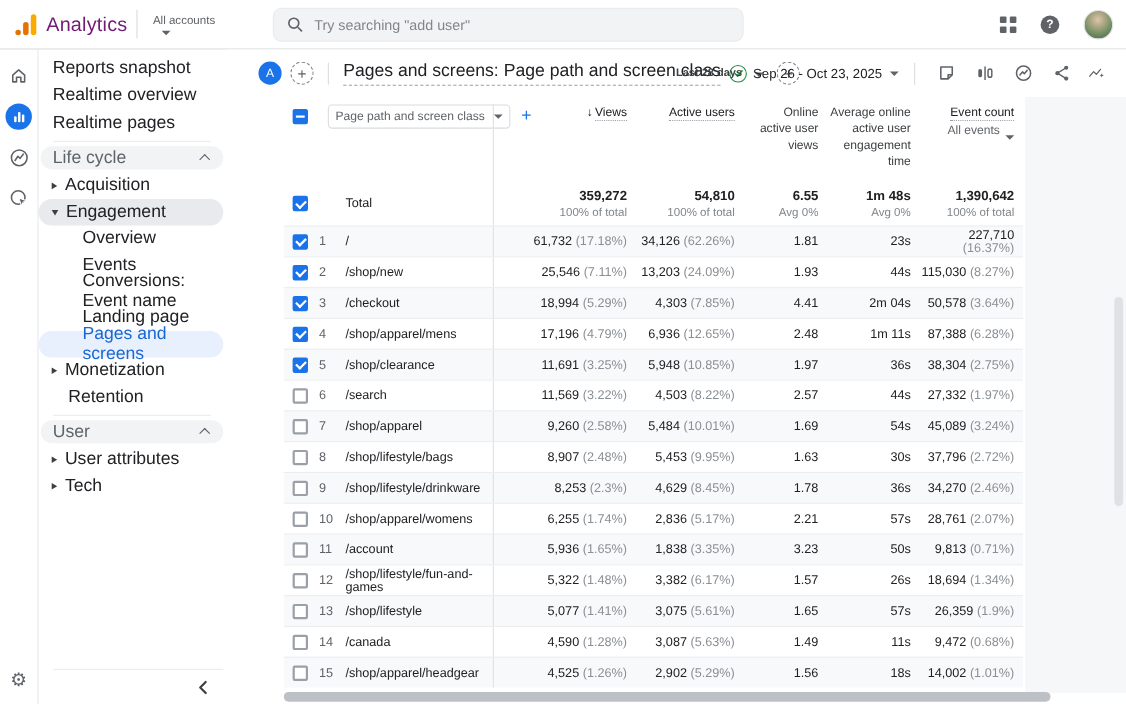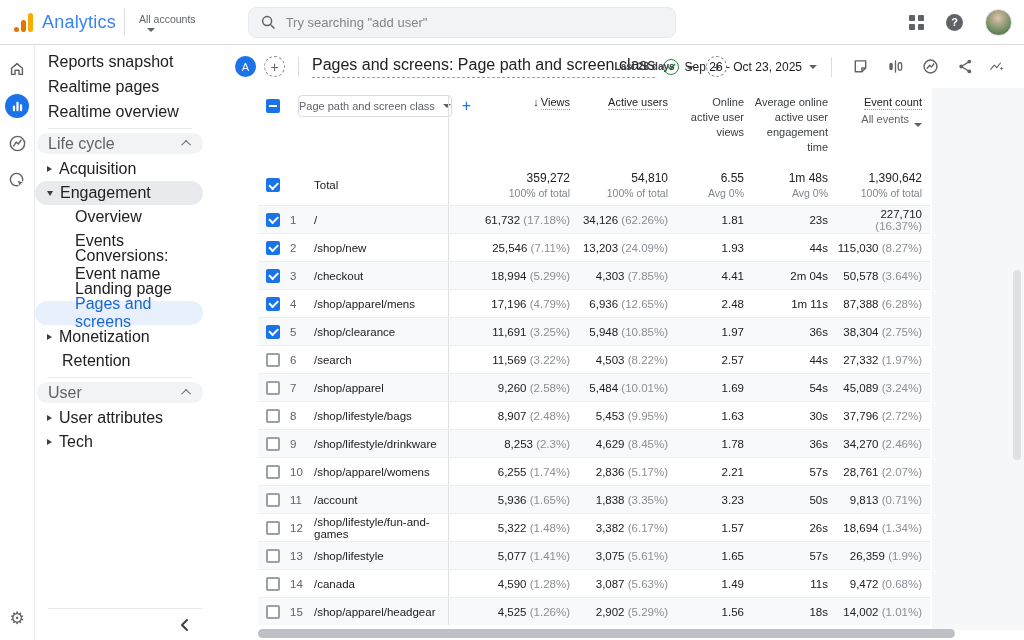--- a/index.html
+++ b/index.html
@@ -6,21 +6,21 @@
   html,body { width:1024px; height:640px; overflow:hidden; background:#fff;
     font-family:"Liberation Sans","DejaVu Sans",sans-serif; color:#202124; }
 
   
   .topbar { height:45px; display:flex; align-items:center; border-bottom:1px solid #dadce0; background:#fff; position:relative; }
   .logo-wrap { display:flex; align-items:center; gap:9px; padding-left:14px; width:110px; }
   .ga-logo { display:flex; align-items:flex-end; gap:2px; height:20px; }
   .ga-dot { width:5px; height:5px; border-radius:50%; background:#e37400; }
   .ga-bar-mid { width:5px; height:12px; border-radius:2.5px; background:#e37400; }
   .ga-bar-tall { width:5px; height:19px; border-radius:2.5px; background:#f9ab00; }
-  .app-name { font-size:18px; color:#3b82f6; letter-spacing:.2px; }
+  .app-name { font-size:18px; color:#701a75; letter-spacing:.2px; }
   .tb-divider { width:1px; height:26px; background:#dadce0; margin:0 14px; }
   .account-sel { display:flex; flex-direction:column; align-items:flex-start; font-size:10.5px; color:#5f6368; cursor:pointer; }
   .caret { width:0; height:0; border-left:4px solid transparent; border-right:4px solid transparent; border-top:4px solid #5f6368; margin-top:3px; margin-left:8px; }
   .searchbar { margin-left:52px; width:428px; height:31px; background:#f1f3f4; border:1px solid #e8eaed; border-radius:8px; display:flex; align-items:center; padding:0 12px; gap:10px; }
   .search-ph { font-size:13px; color:#80868b; }
   .topbar-right { position:absolute; right:12px; display:flex; align-items:center; gap:22px; }
   .grid-icon { display:grid; grid-template-columns:6px 6px; grid-template-rows:6px 6px; gap:3px; cursor:pointer; }
   .grid-icon span { background:#5f6368; border-radius:1px; }
   .help-icon { width:17px; height:17px; border-radius:50%; background:#5f6368; color:#fff; font-size:11px; font-weight:bold; display:flex; align-items:center; justify-content:center; cursor:pointer; }
   .avatar { width:27px; height:27px; border-radius:50%; cursor:pointer;
@@ -77,33 +77,33 @@
   .c-path  { width:134px; }
   .c-views { width:130px; text-align:right; border-left:1px solid #e0e0e0; }
   .c-users { width:98px; text-align:right; }
   .c-online{ width:76px; text-align:right; }
   .c-time  { width:84px; text-align:right; }
   .c-events{ width:94px; text-align:right; }
 
   .thead { display:flex; align-items:flex-start; padding-top:7px; height:77px; font-size:11px; color:#3c4043; }
   .thead .c-views { align-self:stretch; }
   .dim-zone { width:190px; display:flex; align-items:center; padding-left:8px; }
-  .dim-select { margin-left:18px; height:22px; border:1px solid #dadce0; border-radius:4px; display:flex; align-items:center; gap:8px; padding:0 0; font-size:11px; color:#5f6368; cursor:pointer; white-space:nowrap; }
+  .dim-select { margin-left:18px; height:22px; border:1px solid #dadce0; border-radius:4px; display:flex; align-items:center; gap:8px; padding:0 6px; font-size:11px; color:#5f6368; cursor:pointer; white-space:nowrap; }
   .add-col { color:#1a73e8; font-size:16px; margin-left:10px; cursor:pointer; }
   .col-h { cursor:pointer; line-height:1.35; }
   .dotted { border-bottom:1px dotted #9aa0a6; padding-bottom:1px; }
   .sort-arrow { font-size:11px; margin-right:2px; color:#202124; }
   .col-main { color:#202124; }
   .col-sub { color:#5f6368; font-size:11px; margin-top:2px; display:inline-flex; align-items:flex-end; gap:5px; }
   .wrap-narrow { display:inline-block; max-width:58px; }
   .wrap-mid { display:inline-block; max-width:80px; }
 
   .total-row { display:flex; align-items:center; height:40px; font-size:12px; }
   .total-row .c-views, .trow .c-views { align-self:stretch; display:flex; flex-direction:column; justify-content:center; }
-  .tot-num { font-weight:normal; }
+  .tot-num { font-weight:bold; }
   .tot-sub { font-size:10.5px; color:#80868b; margin-top:2px; }
   .total-label { font-size:11.5px; }
 
   .trow { display:flex; align-items:center; height:28px; border-top:1px solid #ecedef; font-size:11.5px; }
   .trow.stripe { background:#f8f9fa; }
   .pct { color:#8a8f94; }
 
   
   .cb { width:14px; height:14px; border:2px solid #9aa0a6; border-radius:2px; background:#fff; position:relative; cursor:pointer; flex:none; }
   .cb.checked, .cb.indet { background:#1a73e8; border-color:#1a73e8; }
@@ -172,22 +172,22 @@
           <circle cx="9" cy="9" r="6.5" fill="none" stroke="#5f6368" stroke-width="1.5"></circle>
           <path d="M9.5 9.5 L17 12 L13.6 13.4 L12.3 17 Z" fill="#5f6368" stroke="#fff" stroke-width="1"></path>
         </svg>
     </div>
     <span class="gear">⚙</span>
   </div>
 
   <div class="sidebar">
     <div>
         <div class="nav-link">Reports snapshot</div>
+        <div class="nav-link">Realtime overview</div>
         <div class="nav-link">Realtime pages</div>
-        <div class="nav-link">Realtime overview</div>
         <div class="nav-divider"></div>
         <div class="nav-section">
           <span>Life cycle</span>
           <span class="chev-up"></span>
         </div>
         <div class="nav-parent">
           <span class="tri-right"></span>
           <span>Acquisition</span>
         </div>
         <div class="nav-parent open">

